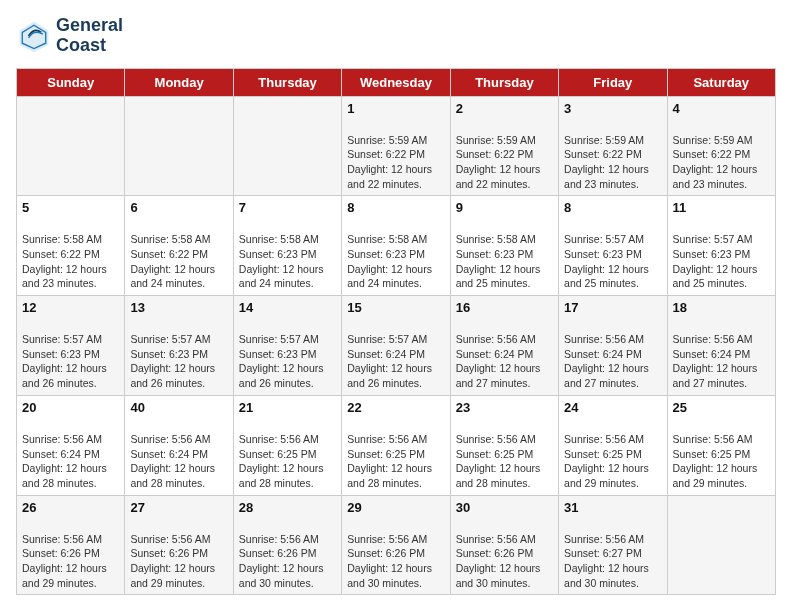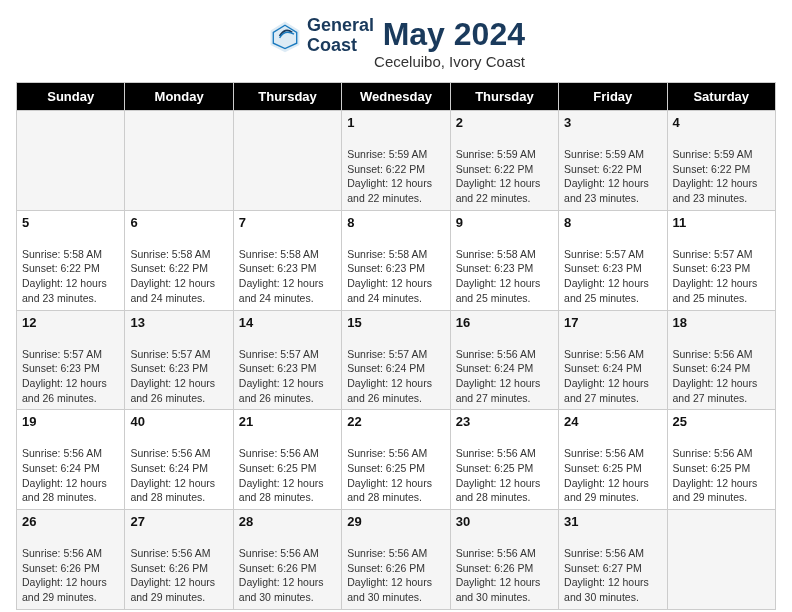--- a/index.html
+++ b/index.html
@@ -5,21 +5,21 @@
     * { box-sizing: border-box; margin: 0; padding: 0; }
     body {
       font-family: Arial, sans-serif;
       background: #fff;
       width: 792px;
       min-height: 612px;
       padding: 16px;
     }
     .header {
       display: flex;
-      justify-content: center;
+      justify-content: space-between;
       align-items: flex-start;
       margin-bottom: 12px;
     }
     .logo {
       display: flex;
       align-items: center;
       gap: 4px;
     }
     .logo-text {
       font-size: 18px;
@@ -42,21 +42,21 @@
     .location {
       font-size: 15px;
       color: #333;
     }
     table {
       width: 100%;
       border-collapse: collapse;
       table-layout: fixed;
     }
     thead tr {
-      background: #000000;
+      background: #b91c1c;
       color: #fff;
     }
     thead th {
       padding: 6px 4px;
       font-size: 13px;
       font-weight: bold;
       text-align: center;
       border: 1px solid #ccc;
     }
     tbody td {
@@ -97,24 +97,20 @@
       <polygon points="20,4 36,14 36,30 20,38 4,30 4,14" fill="#1a7abf" opacity="0.15"></polygon>
       <polygon points="20,8 33,16 33,28 20,34 7,28 7,16" fill="none" stroke="#1a7abf" stroke-width="1.5"></polygon>
       <path d="M14,20 Q20,10 28,16" stroke="#1a3a5c" stroke-width="2" fill="none"></path>
       <path d="M14,22 Q20,12 30,18" stroke="#1a7abf" stroke-width="1.5" fill="none"></path>
     </svg>
     <div class="logo-text">
       <div>General</div>
       <div>Coast</div>
     </div>
   </div>
-  <div class="title-block">
-    <div class="month-year">May 2024</div>
-    <div class="location">Ceceluibo, Ivory Coast</div>
-  </div>
 </div>
 
 <table>
   <thead>
     <tr>
     <th>Sunday</th>
         <th>Monday</th>
         <th>Thursday</th>
         <th>Wednesday</th>
         <th>Thursday</th>
@@ -253,21 +249,21 @@
         <td>
           <span class="day-num">18</span>
           <div class="day-info" style="white-space: pre-line;">Sunrise: 5:56 AM
 Sunset: 6:24 PM
 Daylight: 12 hours
 and 27 minutes.</div>
         </td>
       </tr>
       <tr>
         <td>
-          <span class="day-num">19</span>
+          <span class="day-num">20</span>
           <div class="day-info" style="white-space: pre-line;">Sunrise: 5:56 AM
 Sunset: 6:24 PM
 Daylight: 12 hours
 and 28 minutes.</div>
         </td>
         <td>
           <span class="day-num">40</span>
           <div class="day-info" style="white-space: pre-line;">Sunrise: 5:56 AM
 Sunset: 6:24 PM
 Daylight: 12 hours

